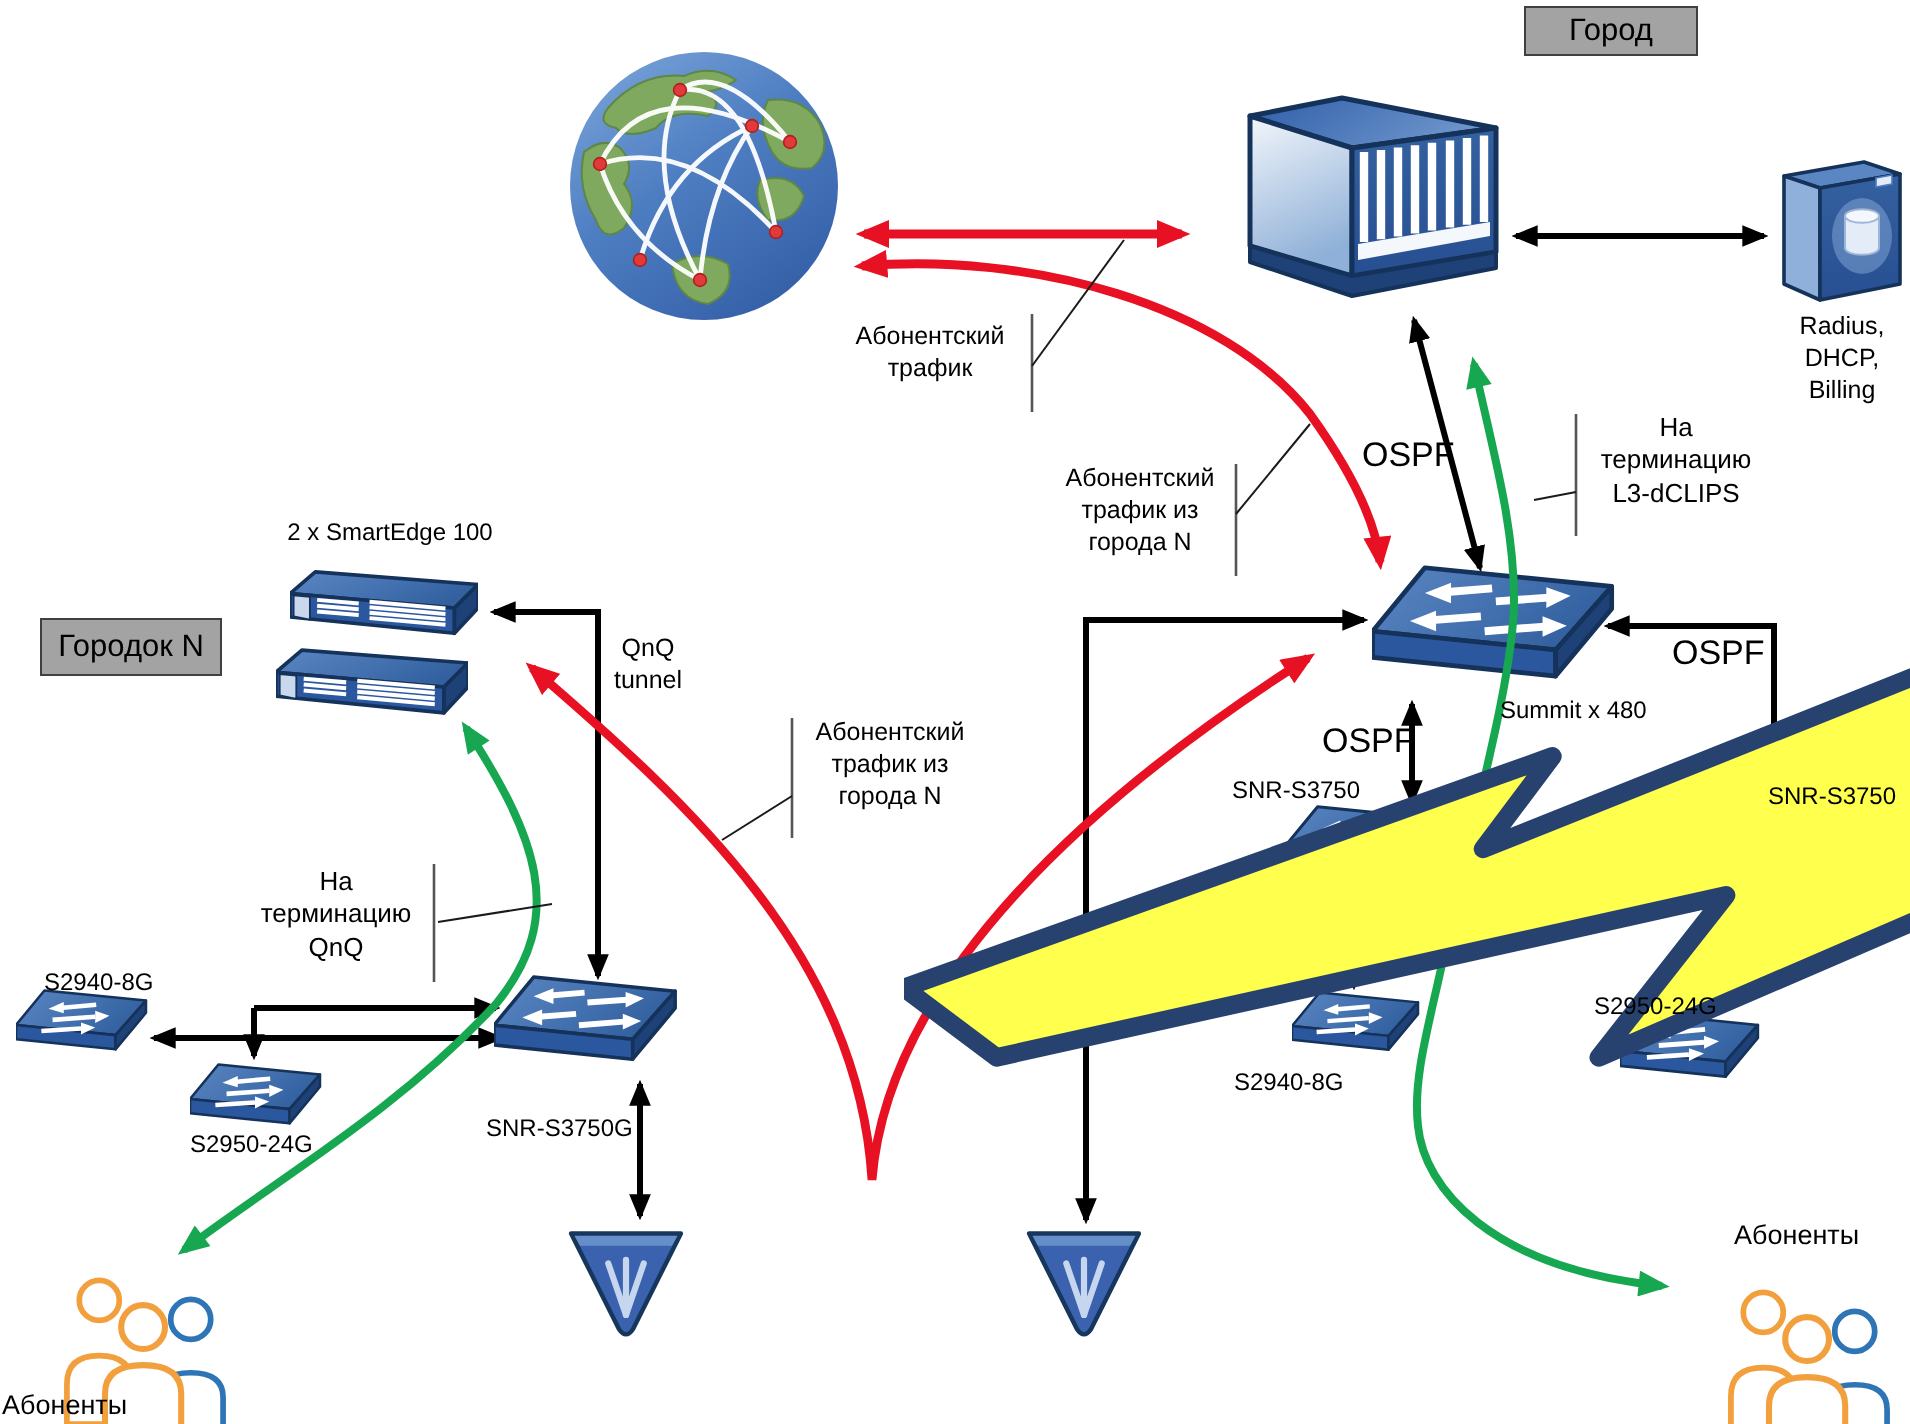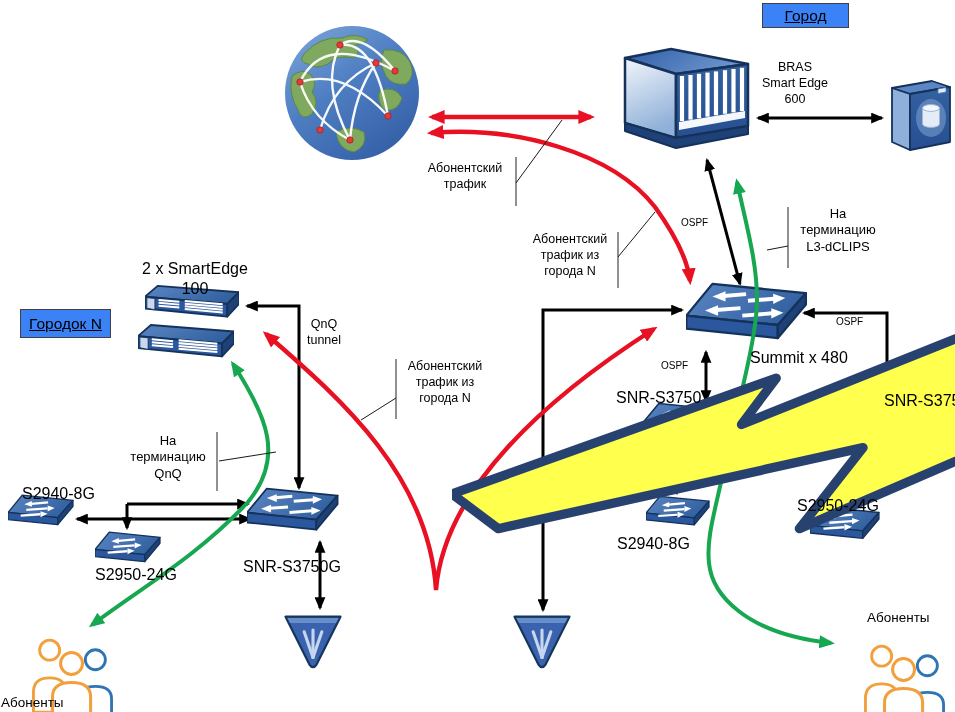--- a/index.html
+++ b/index.html
@@ -2,24 +2,24 @@
 <html><head>
 <meta charset="utf-8">
 <style>
   html,body{margin:0;padding:0;background:#fff;}
   .stage{position:relative;width:955px;height:712px;background:#fff;overflow:hidden;
          font-family:"Liberation Sans","DejaVu Sans",sans-serif;color:#000;}
   .stage svg.scene{position:absolute;left:0;top:0;}
   .lbl{position:absolute;font-size:12.5px;line-height:1.26;text-align:center;
        white-space:pre-line;z-index:5;}
   .nw{white-space:nowrap;}
-  .rbox{position:absolute;border:1.4px solid #404040;background:#3b82f6;display:flex;
-        align-items:center;justify-content:center;font-size:15.5px;z-index:6;text-decoration:underline;}
-  .small{font-size:16px;}
-  .ospf{font-size:10px;}
+  .rbox{position:absolute;border:1.4px solid #404040;background:#a3a3a3;display:flex;
+        align-items:center;justify-content:center;font-size:15.5px;z-index:6;}
+  .small{font-size:12px;}
+  .ospf{font-size:17px;}
 </style>
 </head>
 <body>
 
 <div class="stage">
 
 <svg class="scene" width="955" height="712" viewBox="0 0 955 712">
 <defs>
   <marker id="mB" viewBox="0 0 12 10" markerWidth="13" markerHeight="11" refX="10" refY="5" orient="auto-start-reverse" markerUnits="userSpaceOnUse">
     <path d="M0,0L12,5L0,10Z" fill="#000"></path>
@@ -248,23 +248,23 @@
 <use href="#ppl" x="856" y="640" width="97" height="80"></use>
 </svg>
 
 <div class="rbox" style="left:762px;top:3px;width:85px;height:23px">
       <span>Город</span>
     </div>
 <div class="rbox" style="left:20px;top:309px;width:89px;height:27px">
       <span>Городок N</span>
     </div>
 
-<div class="lbl" style="left:745px;top:60px;width:100px">BRAS
-Smart Edge
-600</div>
+<div class="lbl" style="left:886px;top:156px;width:70px">Radius,
+DHCP,
+Billing</div>
 <div class="lbl small" style="left:136px;top:259px;width:118px">2 x SmartEdge 100</div>
 <div class="lbl nw small" style="left:750px;top:348px">Summit x 480</div>
 
 <div class="lbl nw ospf" style="left:681px;top:217px">OSPF</div>
 <div class="lbl nw ospf" style="left:836px;top:316px">OSPF</div>
 <div class="lbl nw ospf" style="left:661px;top:360px">OSPF</div>
 <div class="lbl" style="left:301px;top:317px;width:46px">QnQ
 tunnel</div>
 
 <div class="lbl nw small" style="left:616px;top:388px">SNR-S3750</div>

